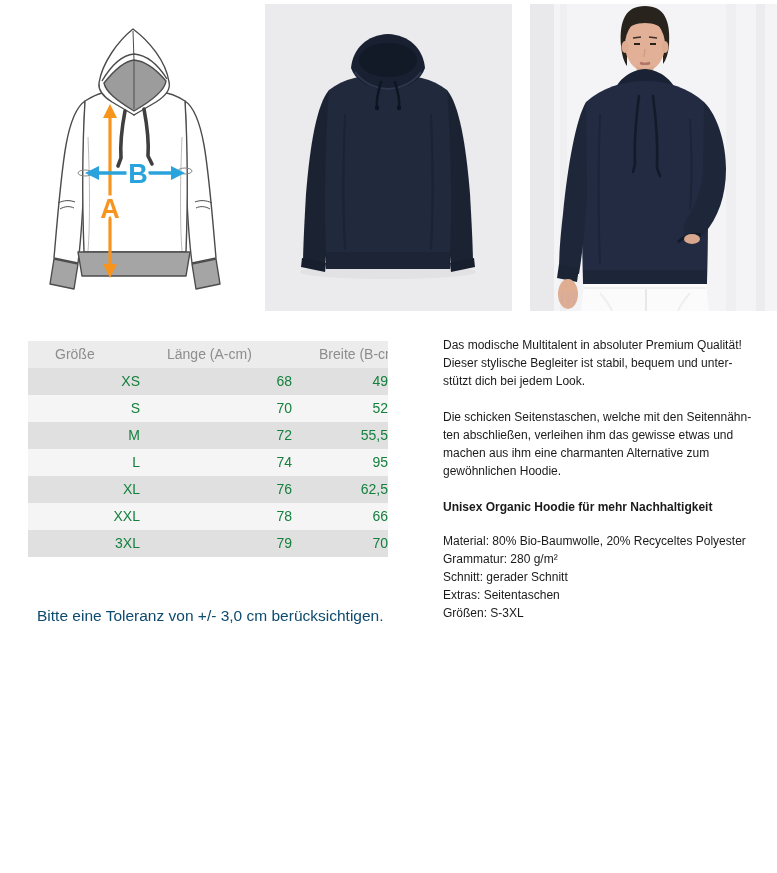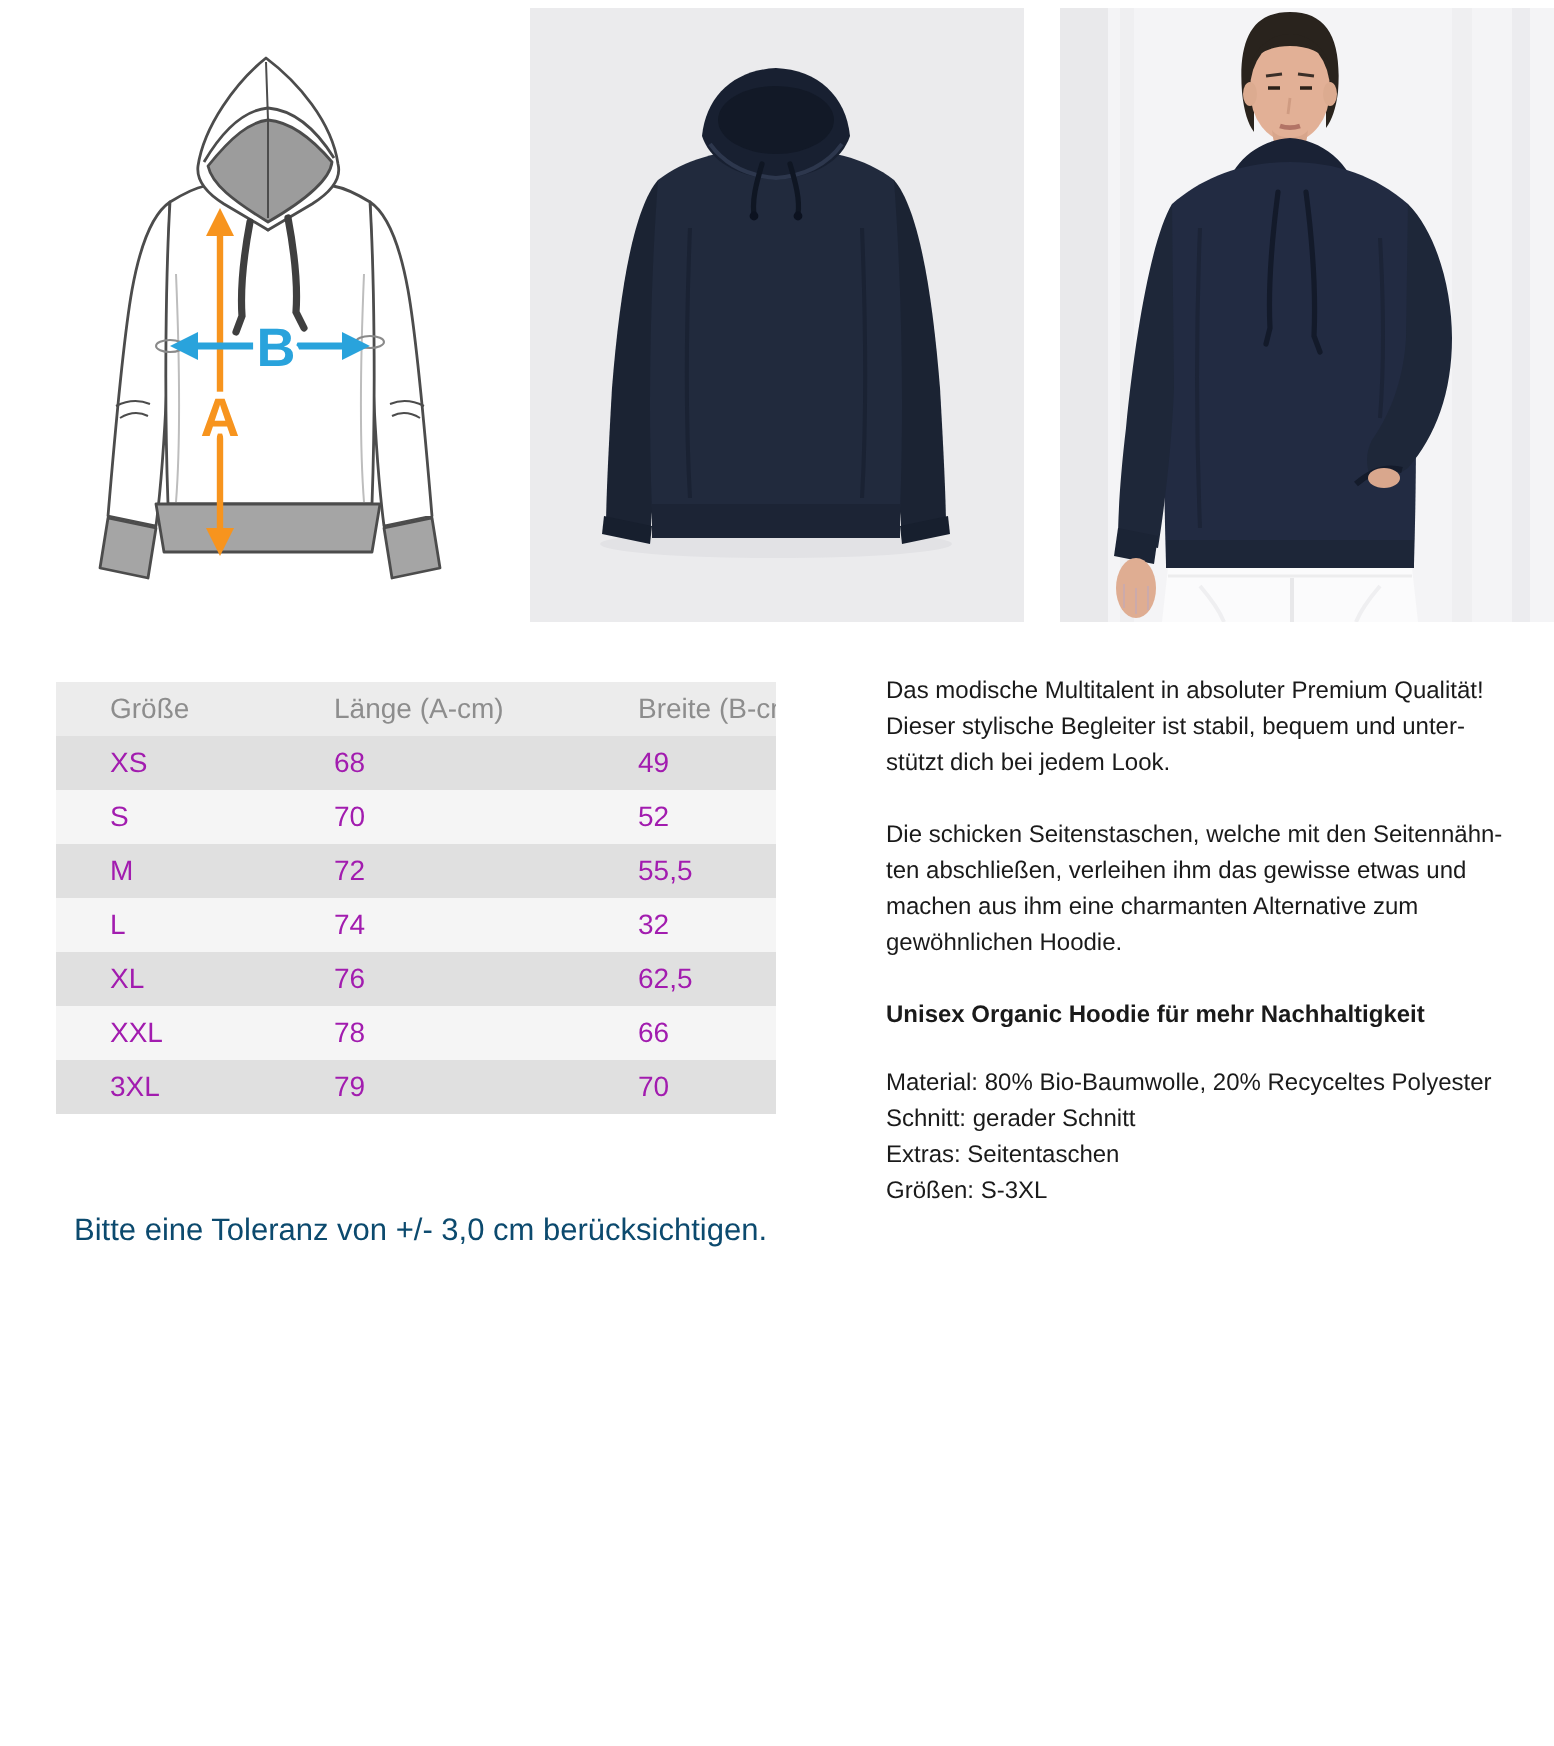--- a/index.html
+++ b/index.html
@@ -20,21 +20,21 @@
   .measure-b-stroke { stroke:var(--measure-b,#29a3dc); }
   .measure-label { font-family:"Liberation Sans",sans-serif; font-weight:bold; font-size:27px;
     paint-order:stroke; stroke:#ffffff; stroke-width:7px; stroke-linejoin:round; }
 
   
   #size-table { left:28px; top:341px; width:360px; font-size:14px; }
   .t-row { display:flex; height:27px; line-height:27px; }
   .t-row.header { background:var(--table-header-bg,#ececec); color:#8d8d8d; }
   .t-row.dark   { background:var(--table-row-dark,#e0e0e0); }
   .t-row.light  { background:var(--table-row-light,#f5f5f5); }
-  .t-row:not(.header) { color:#a21caf; }
+  .t-row:not(.header) { color:#15803d;text-align:right; }
   .t-cell { padding-left:15px; overflow:hidden; white-space:nowrap;margin-left:12px; }
   .t-cell.c1 { width:100px; }
   .t-cell.c2 { width:140px; }
   .t-cell.c3 { flex:1; }
 
   
   #description { left:413px; top:336px; width:318px; font-size:12px; line-height:18px; color:#1a1a1a;margin-left:30px; }
   #description .para { margin-bottom:18px; }
   #description .desc-heading { font-weight:bold; margin:2px 0 16px 0; }
 
@@ -195,21 +195,21 @@
     <div class="t-cell c3">52</div>
   </div>
   <div class="t-row dark">
     <div class="t-cell c1">M</div>
     <div class="t-cell c2">72</div>
     <div class="t-cell c3">55,5</div>
   </div>
   <div class="t-row light">
     <div class="t-cell c1">L</div>
     <div class="t-cell c2">74</div>
-    <div class="t-cell c3">32</div>
+    <div class="t-cell c3">95</div>
   </div>
   <div class="t-row dark">
     <div class="t-cell c1">XL</div>
     <div class="t-cell c2">76</div>
     <div class="t-cell c3">62,5</div>
   </div>
   <div class="t-row light">
     <div class="t-cell c1">XXL</div>
     <div class="t-cell c2">78</div>
     <div class="t-cell c3">66</div>
@@ -229,19 +229,20 @@
   </div>
   <div class="para">
     <div>Die schicken Seitenstaschen, welche mit den Seitennähn-</div>
     <div>ten abschließen, verleihen ihm das gewisse etwas und</div>
     <div>machen aus ihm eine charmanten Alternative zum</div>
     <div>gewöhnlichen Hoodie.</div>
   </div>
   <div class="desc-heading">Unisex Organic Hoodie für mehr Nachhaltigkeit</div>
   <div>
     <div>Material: 80% Bio-Baumwolle, 20% Recyceltes Polyester</div>
+    <div>Grammatur: 280 g/m²</div>
     <div>Schnitt: gerader Schnitt</div>
     <div>Extras: Seitentaschen</div>
     <div>Größen: S-3XL</div>
   </div>
 </div>
 
 <div class="abs" id="tolerance-note">Bitte eine Toleranz von +/- 3,0 cm berücksichtigen.</div>
 
 </body></html>

